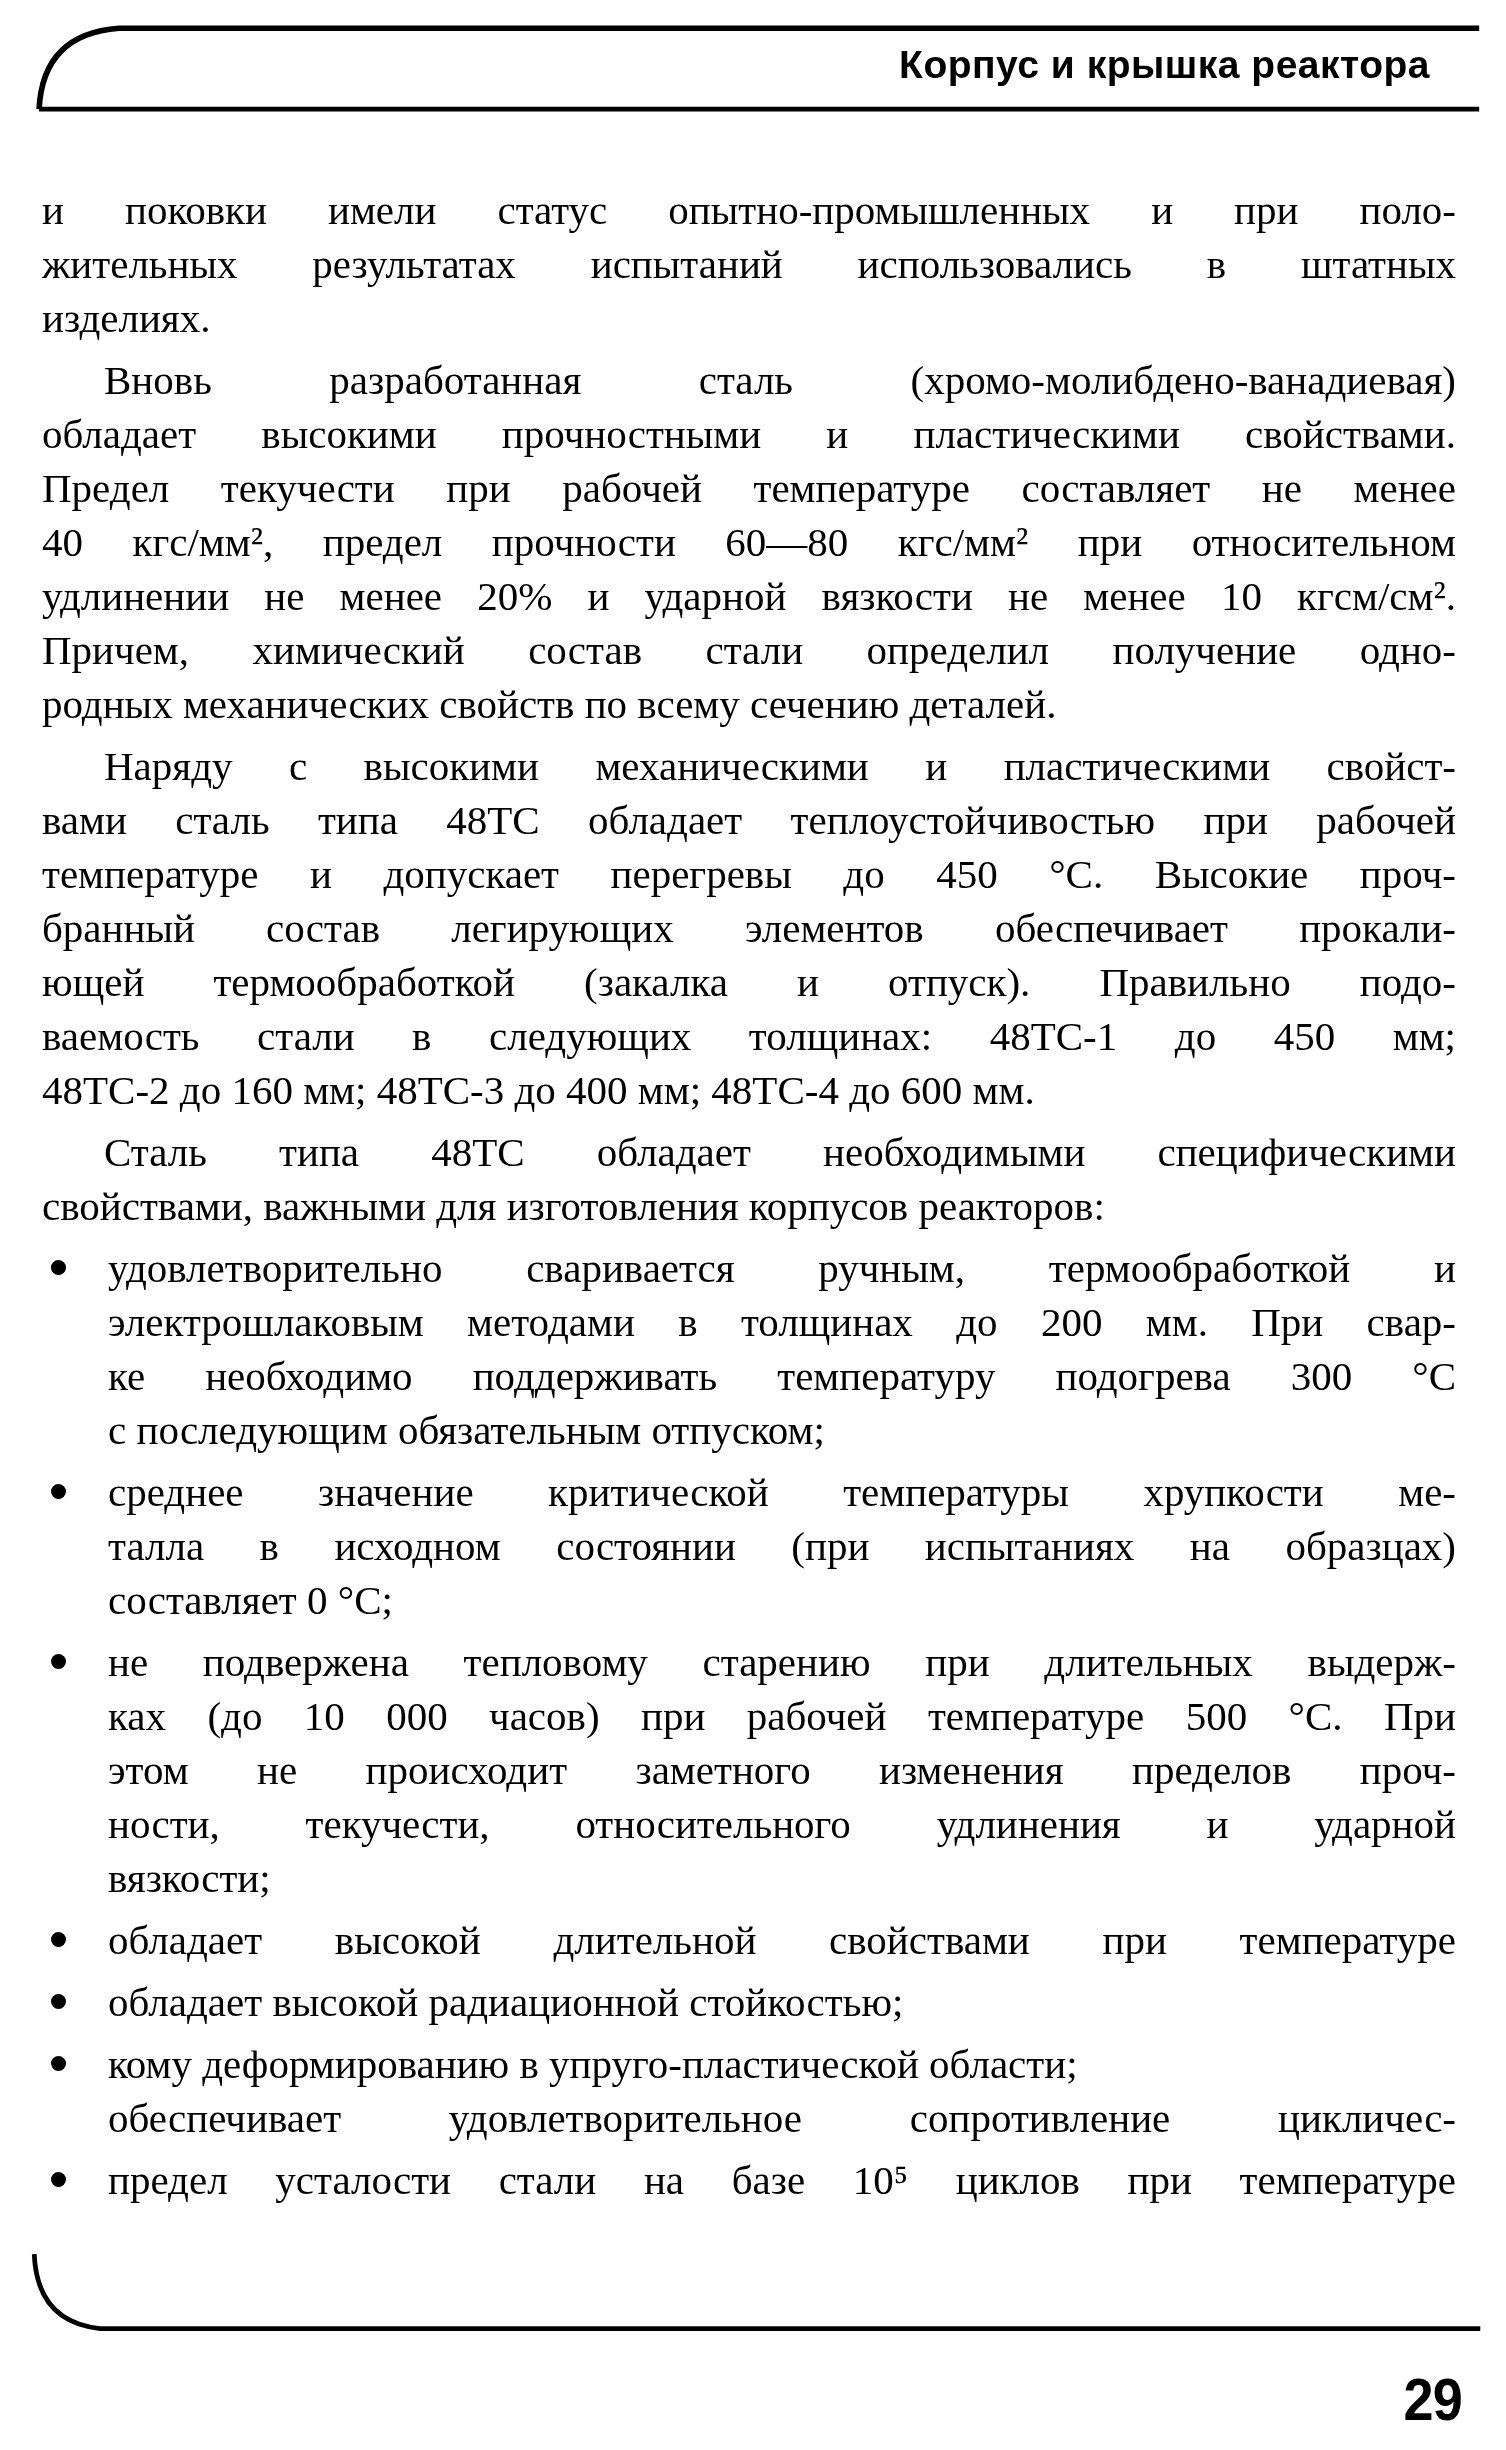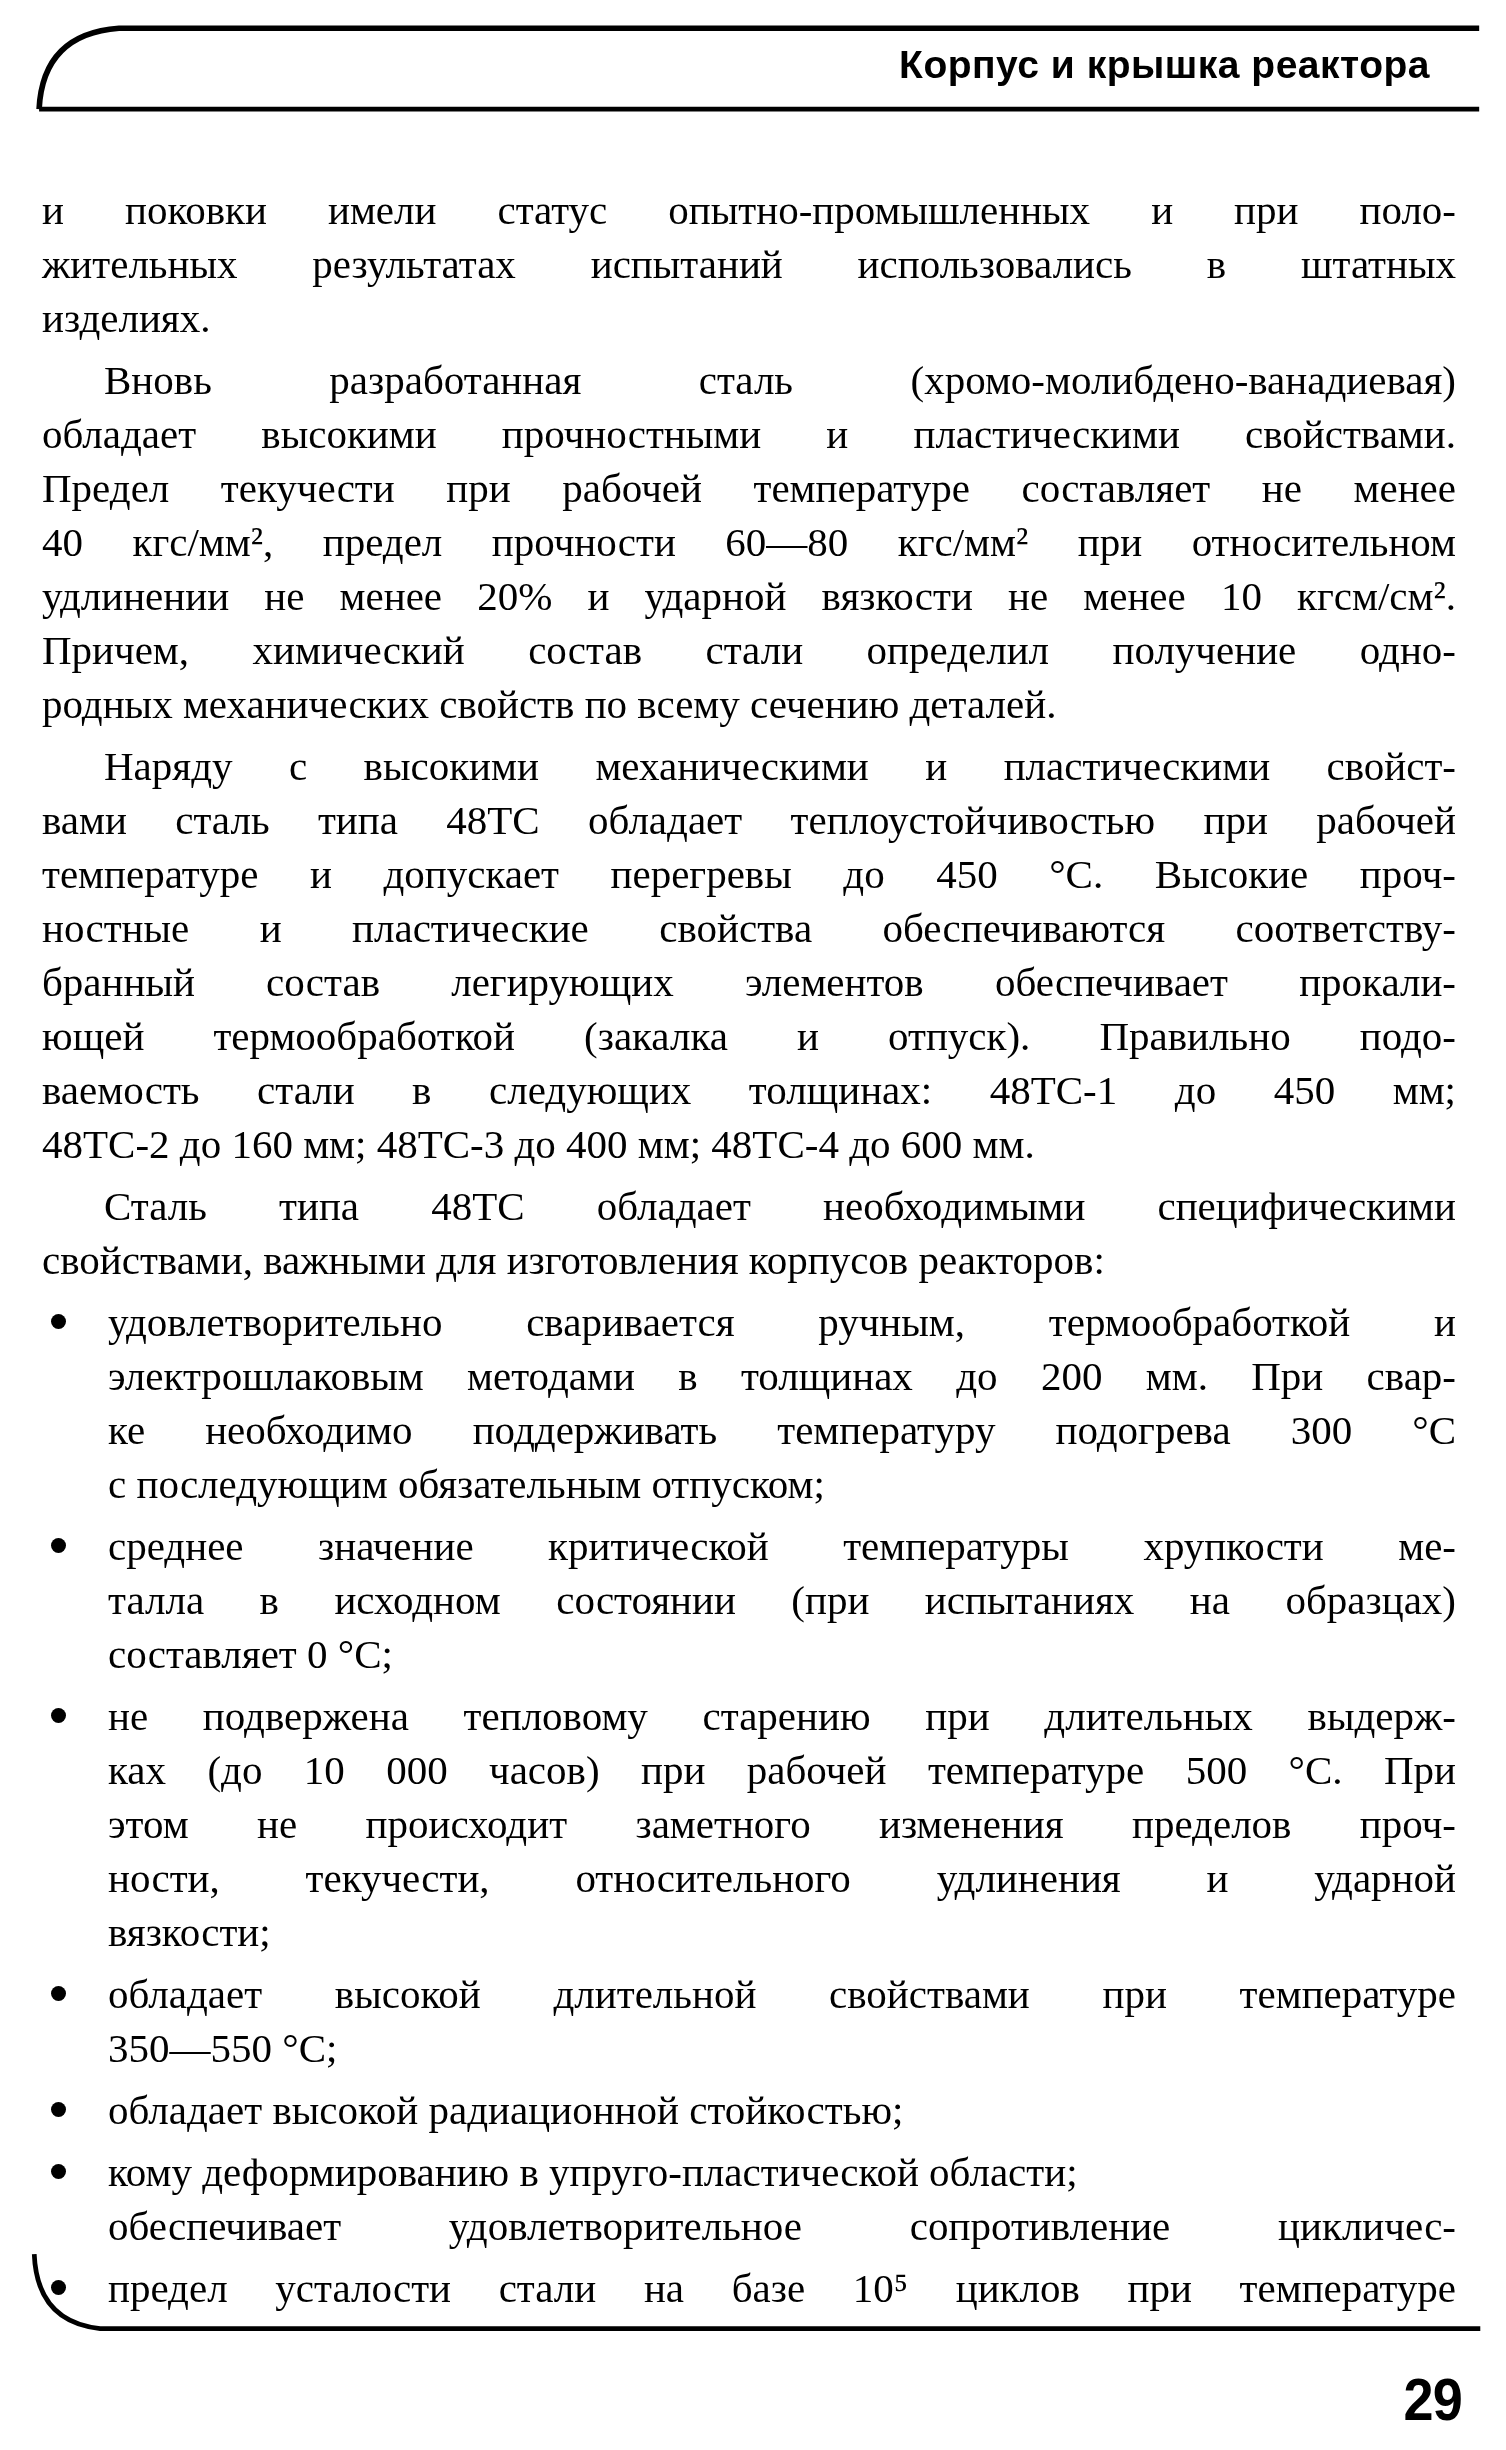--- a/index.html
+++ b/index.html
@@ -88,21 +88,20 @@
         <div class="line">Предел текучести при рабочей температуре составляет не менее</div>
         <div class="line">40 кгс/мм², предел прочности 60—80 кгс/мм² при относительном</div>
         <div class="line">удлинении не менее 20% и ударной вязкости не менее 10 кгсм/см².</div>
         <div class="line">Причем, химический состав стали определил получение одно-</div>
         <div class="line left">родных механических свойств по всему сечению деталей.</div>
       </div>
       <div class="block paragraph">
         <div class="line first-indent">Наряду с высокими механическими и пластическими свойст-</div>
         <div class="line">вами сталь типа 48ТС обладает теплоустойчивостью при рабочей</div>
         <div class="line">температуре и допускает перегревы до 450 °С. Высокие проч-</div>
-        <div class="line">ностные и пластические свойства обеспечиваются соответству-</div>
         <div class="line">бранный состав легирующих элементов обеспечивает прокали-</div>
         <div class="line">ющей термообработкой (закалка и отпуск). Правильно подо-</div>
         <div class="line">ваемость стали в следующих толщинах: 48ТС-1 до 450 мм;</div>
         <div class="line left">48ТС-2 до 160 мм; 48ТС-3 до 400 мм; 48ТС-4 до 600 мм.</div>
       </div>
       <div class="block paragraph">
         <div class="line first-indent">Сталь типа 48ТС обладает необходимыми специфическими</div>
         <div class="line left">свойствами, важными для изготовления корпусов реакторов:</div>
       </div>
       <div class="block bullet">
@@ -122,21 +121,20 @@
         <span class="bullet-dot"></span>
         <div class="line">не подвержена тепловому старению при длительных выдерж-</div>
         <div class="line">ках (до 10 000 часов) при рабочей температуре 500 °С. При</div>
         <div class="line">этом не происходит заметного изменения пределов проч-</div>
         <div class="line">ности, текучести, относительного удлинения и ударной</div>
         <div class="line left">вязкости;</div>
       </div>
       <div class="block bullet">
         <span class="bullet-dot"></span>
         <div class="line">обладает высокой длительной свойствами при температуре</div>
-        <div class="line left">350—550 °С;</div>
       </div>
       <div class="block bullet">
         <span class="bullet-dot"></span>
         <div class="line left">обладает высокой радиационной стойкостью;</div>
       </div>
       <div class="block bullet">
         <span class="bullet-dot"></span>
         <div class="line left">кому деформированию в упруго-пластической области;</div>
         <div class="line">обеспечивает удовлетворительное сопротивление цикличес-</div>
       </div>

